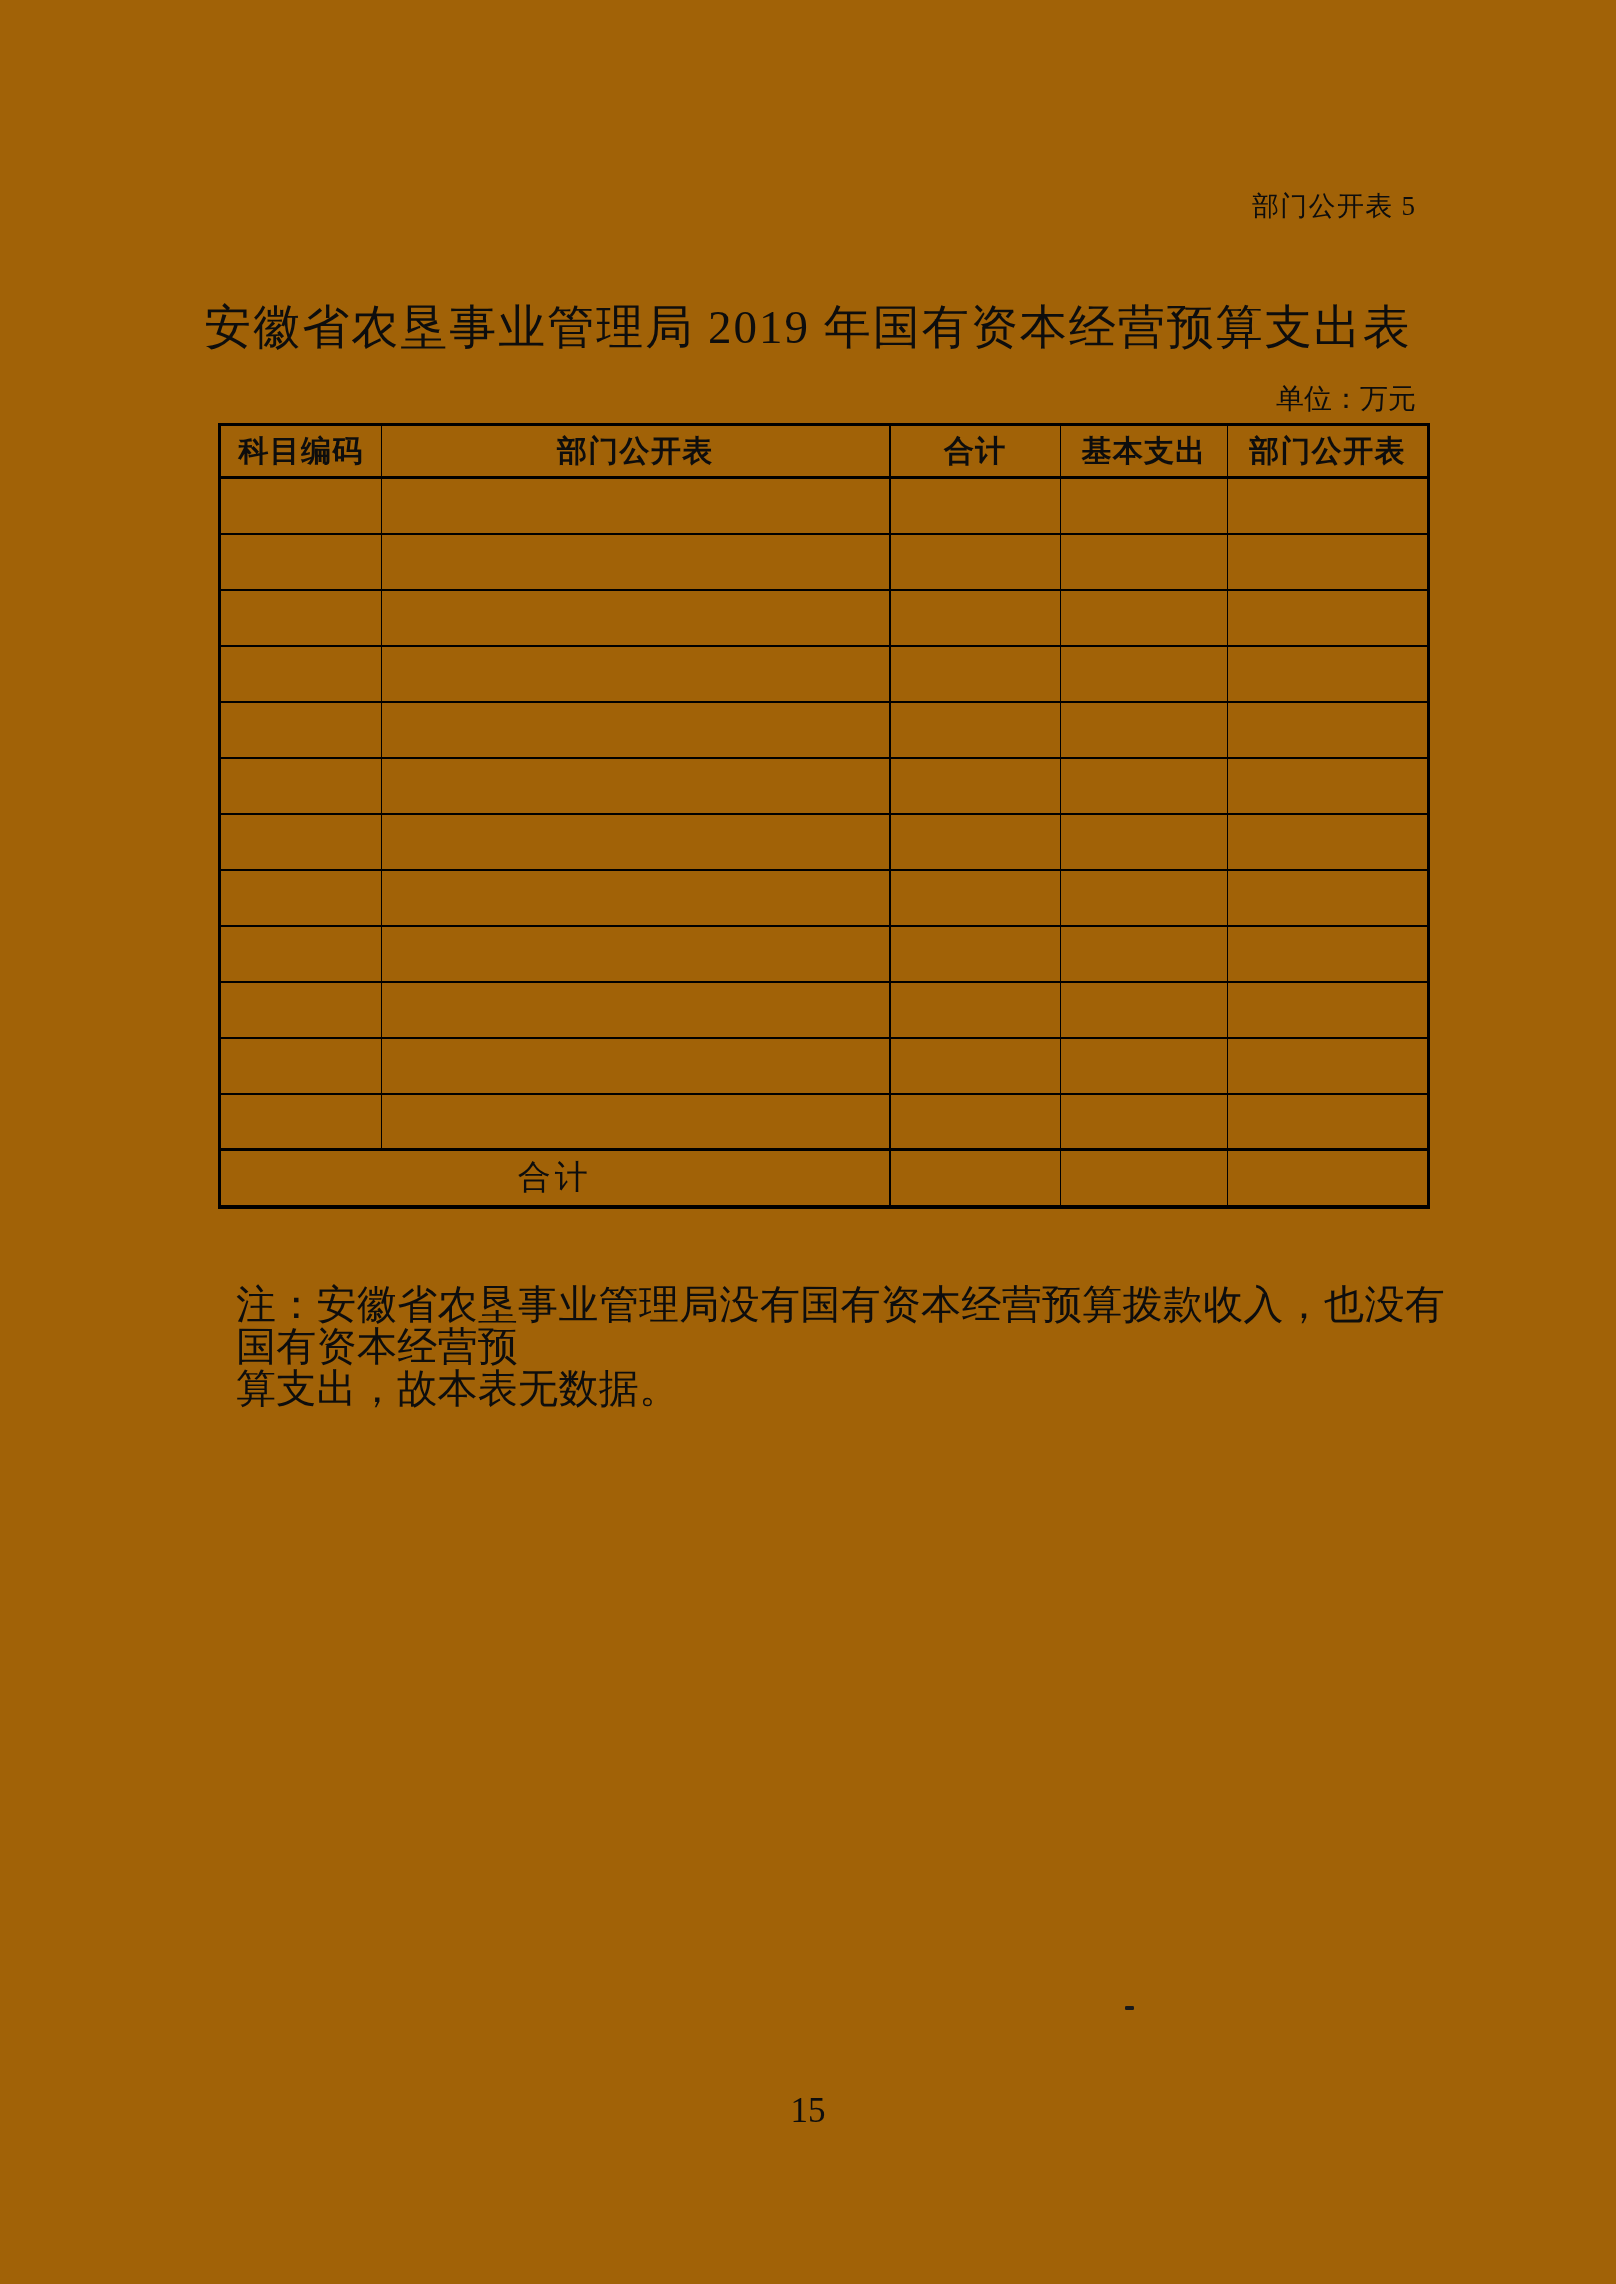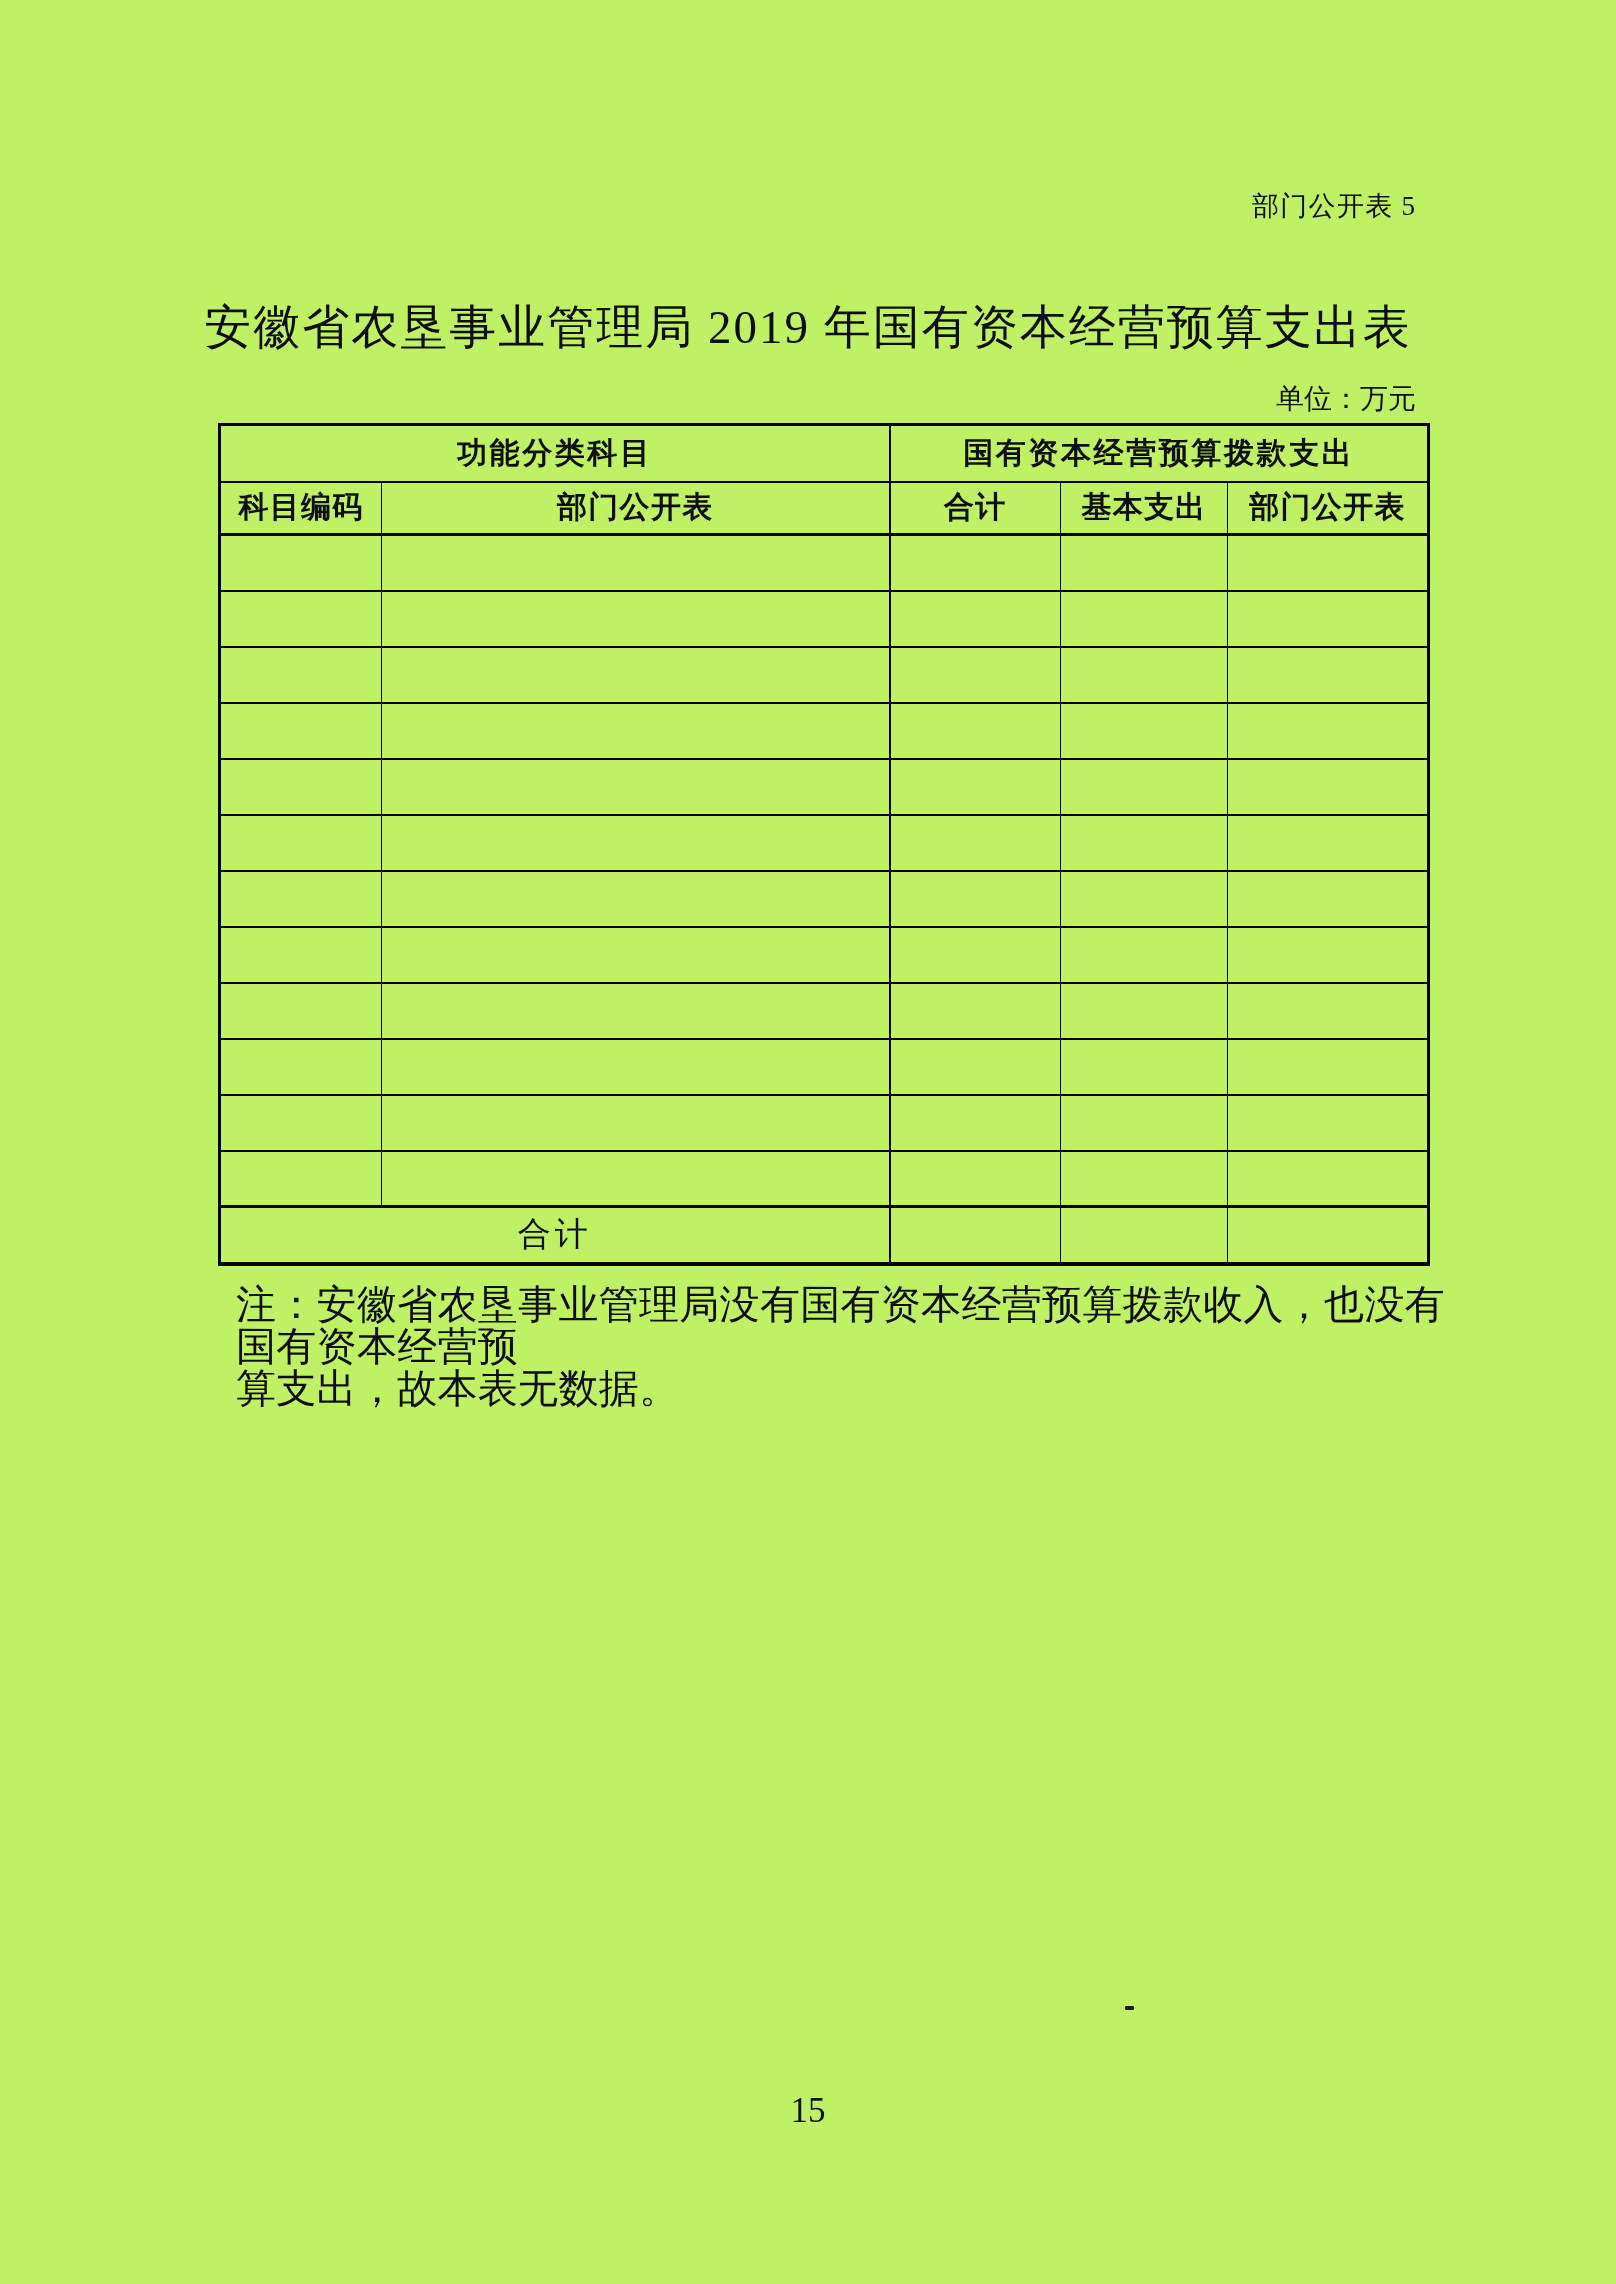--- a/index.html
+++ b/index.html
@@ -2,21 +2,21 @@
 <html style="font-size:10.4px"><head>
 <meta charset="utf-8">
 <style>
   * { margin: 0; padding: 0; box-sizing: border-box; }
   html, body { background: #9a9a9a; }
   .page {
     position: relative;
     width: 1616px;
     height: 2284px;
     margin: 0 auto;
-    background: #bef264;
+    background: #a16207;
     color: #0d0d0d;
     font-family: "Liberation Serif", "DejaVu Serif", serif;
     overflow: hidden;
   }
   .corner-label {
     position: absolute;
     top: 188px;
     left: 1252px;
     font-size: 27px;
     letter-spacing: 1.3px;
@@ -110,24 +110,20 @@
 
   <table class="budget">
     <colgroup>
       <col style="width:162px">
       <col style="width:508px">
       <col style="width:171px">
       <col style="width:167px">
       <col style="width:201px">
     </colgroup>
     <thead>
-      <tr class="hrow1">
-        <th colspan="2">功能分类科目</th>
-        <th colspan="3" class="split-left">国有资本经营预算拨款支出</th>
-      </tr>
       <tr class="hrow2">
         <th>科目编码</th>
         <th>部门公开表</th>
         <th class="split-left">合计</th>
         <th>基本支出</th>
         <th>部门公开表</th>
       </tr>
     </thead>
     <tbody>
         <tr class="empty-row">

